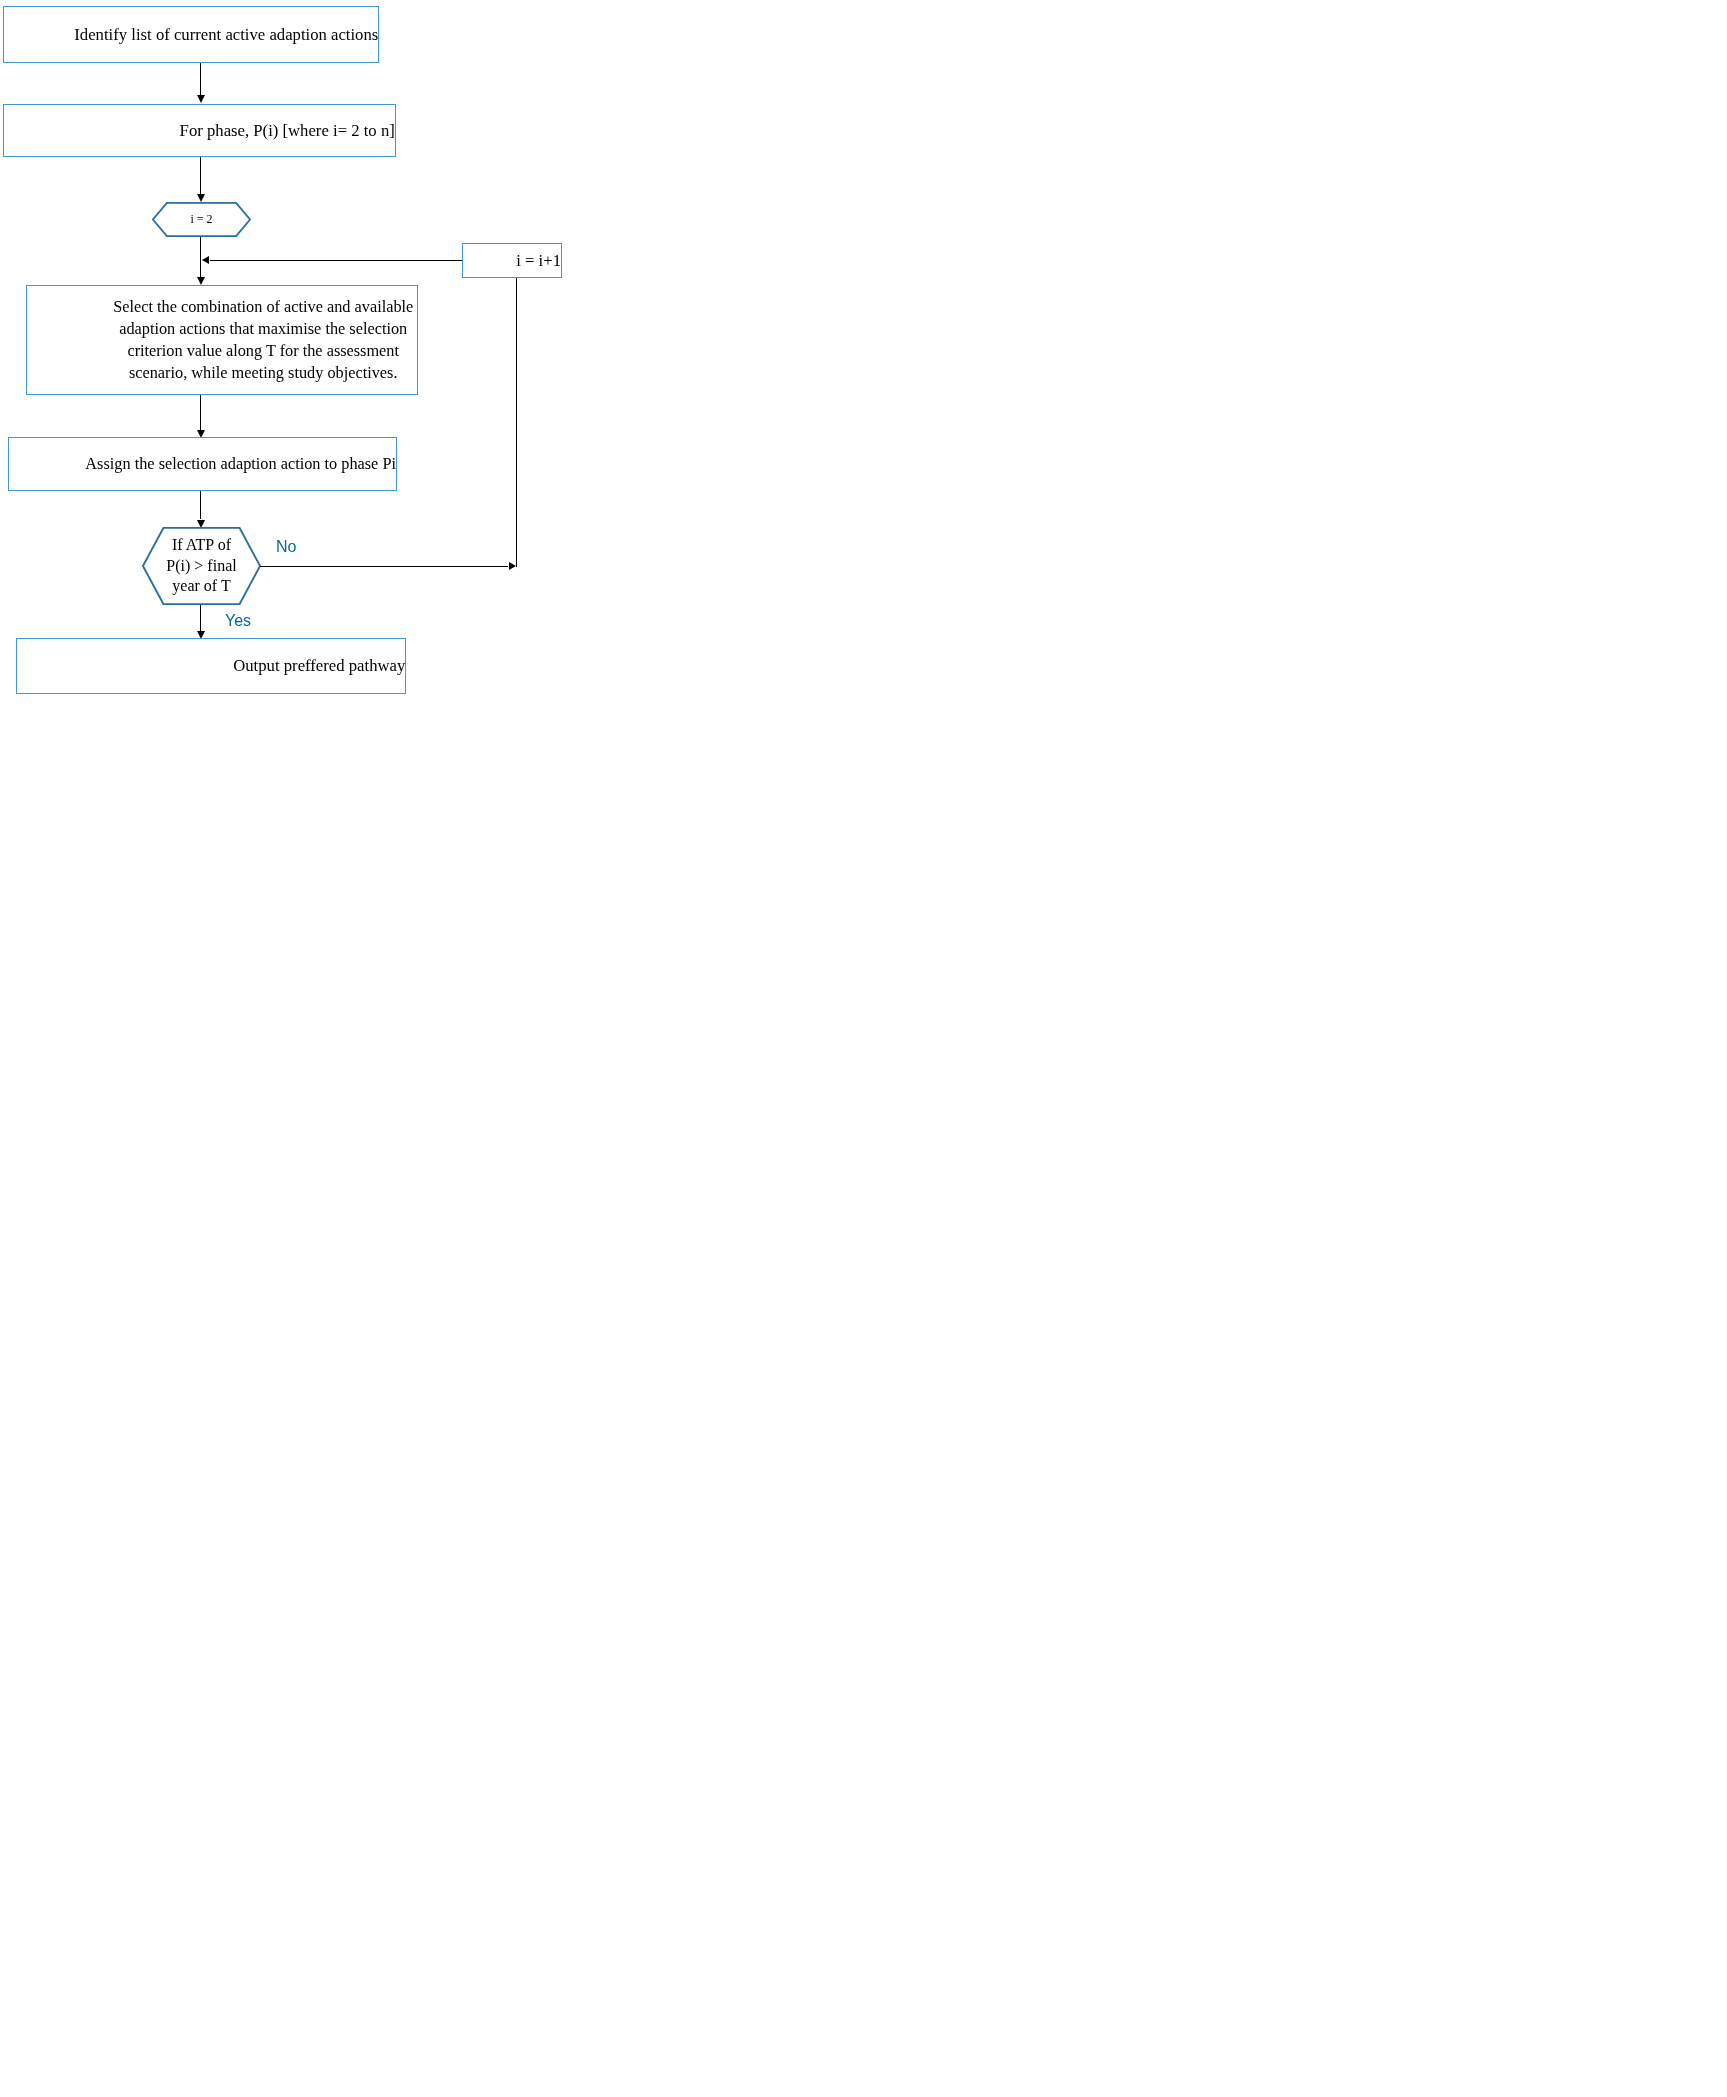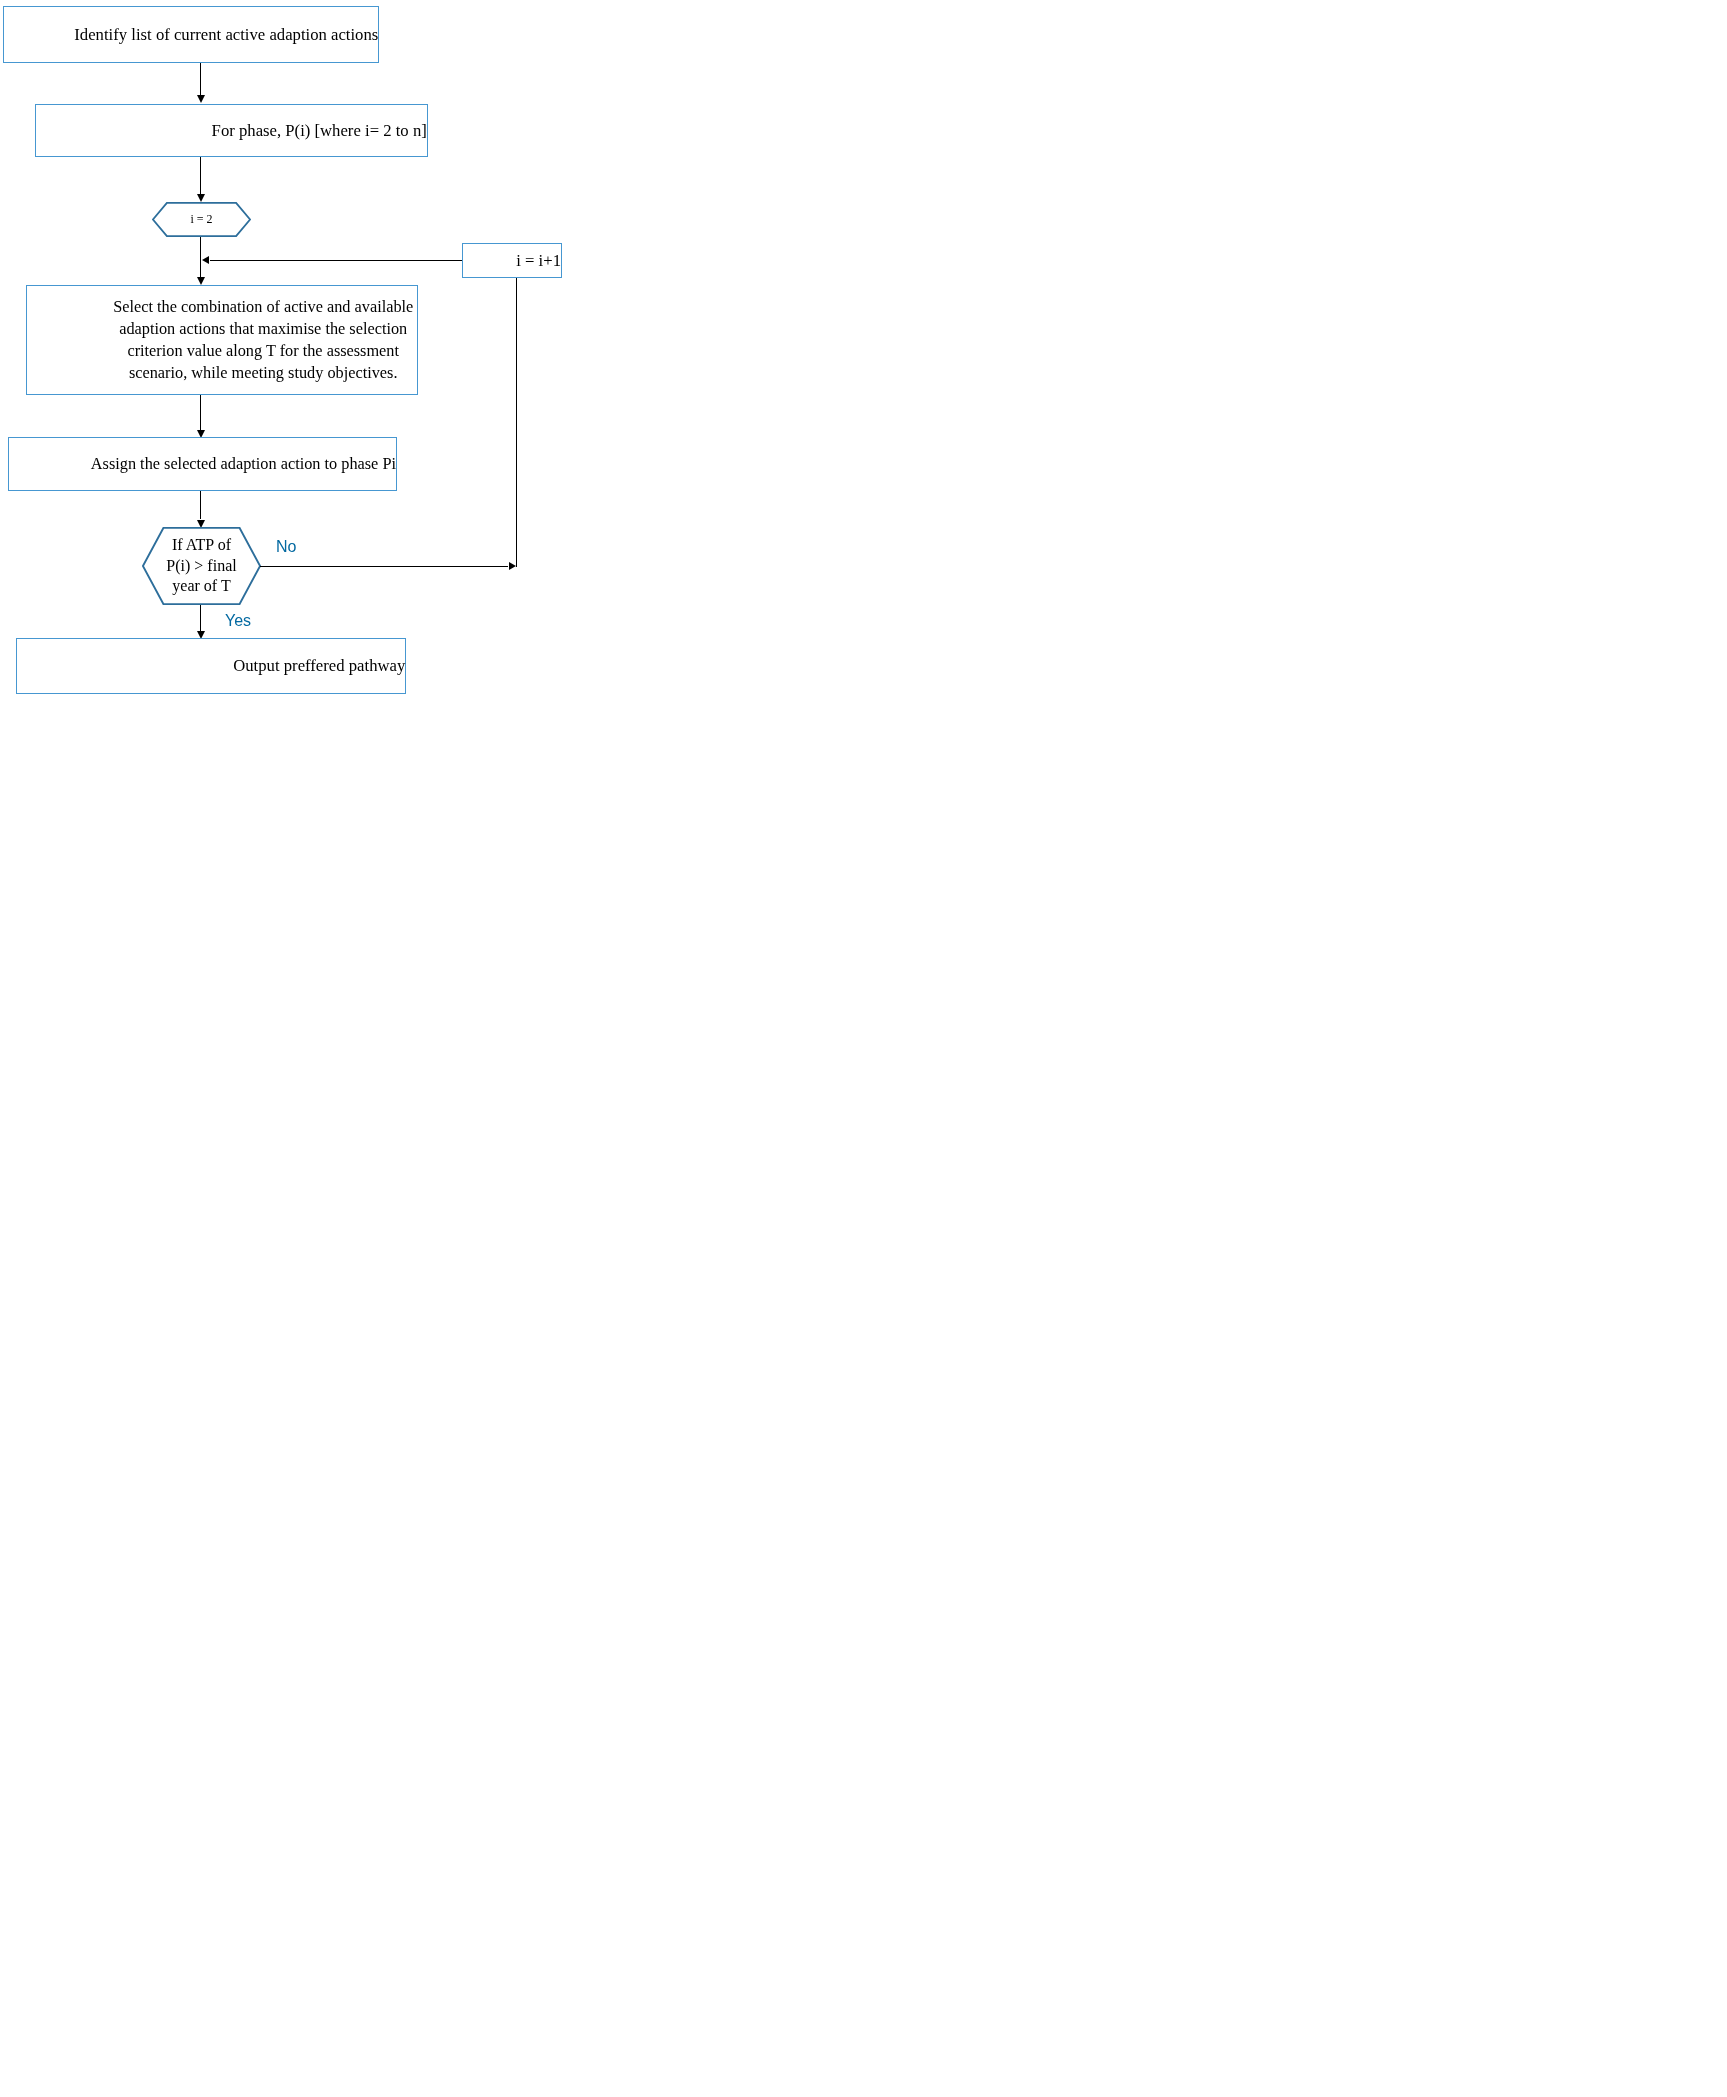--- a/index.html
+++ b/index.html
@@ -41,21 +41,21 @@
 
 <div class="canvas">
 
   <div class="rect" style="left:3.3px; top:6px; width:376px; height:57px;">
     <span class="lbl">Identify list of current active adaption actions</span>
   </div>
 
   <div class="vline" style="left:200px; top:63px; height:32.5px;"></div>
   <div class="ah ah-down" style="left:197px; top:95px;"></div>
 
-  <div class="rect" style="left:2.8px; top:104px; width:393px; height:53px;margin-left:32px;">
+  <div class="rect" style="left:2.8px; top:104px; width:393px; height:53px;">
     <span class="lbl">For phase, P(i) [where i= 2 to n]</span>
   </div>
 
   <div class="vline" style="left:200px; top:157px; height:37px;"></div>
   <div class="ah ah-down" style="left:197px; top:194px;"></div>
 
   <div class="hex" style="left:152px; top:202px; width:99px; height:35px;">
     <svg viewBox="0 0 213 75" preserveAspectRatio="none">
       <polygon points="2,37.5 32,2 181,2 211,37.5 181,73 32,73"></polygon>
     </svg>
@@ -78,21 +78,21 @@
     <span class="lbl">Select the combination of active and available
 adaption actions that maximise the selection
 criterion value along T for the assessment
 scenario, while meeting study objectives.</span>
   </div>
 
   <div class="vline" style="left:200px; top:395px; height:35px;"></div>
   <div class="ah ah-down" style="left:197px; top:430px;"></div>
 
   <div class="rect" style="left:8px; top:437px; width:389px; height:54px; font-size:16.3px;">
-    <span class="lbl">Assign the selected adaption action to phase Pi</span>
+    <span class="lbl">Assign the selection adaption action to phase Pi</span>
   </div>
 
   <div class="vline" style="left:200px; top:491px; height:28px;"></div>
   <div class="ah ah-down" style="left:197px; top:520px;"></div>
 
   <div class="hex hex-decision" style="left:142px; top:527px; width:119px; height:78px;">
     <svg viewBox="0 0 256 167" preserveAspectRatio="none">
       <polygon points="2,83.5 46,2 210,2 254,83.5 210,165 46,165"></polygon>
     </svg>
     <span class="lbl">If ATP of

